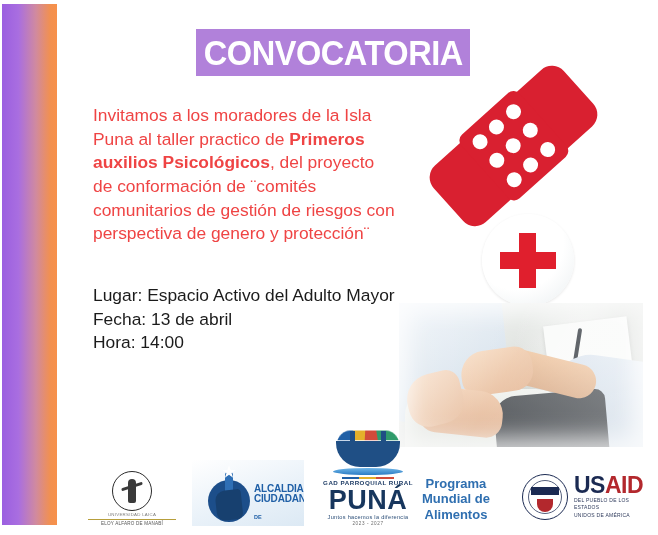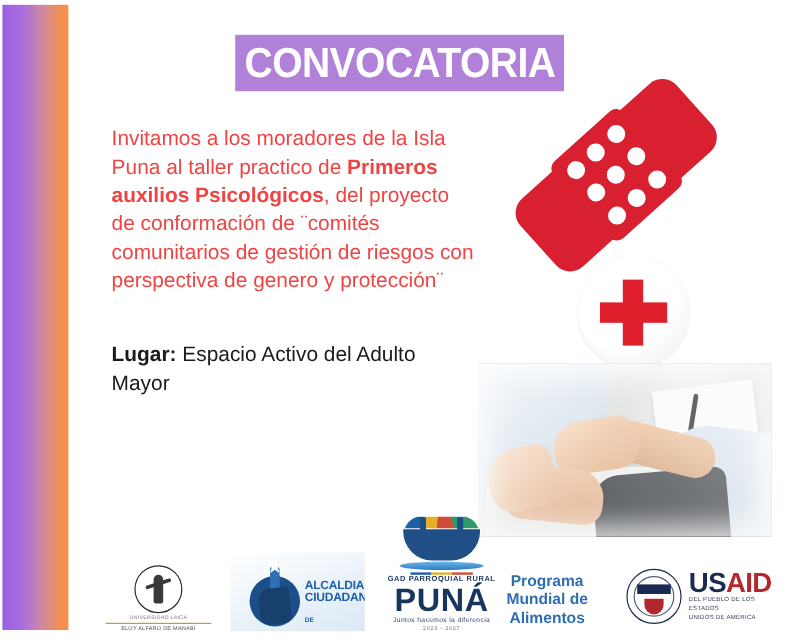--- a/index.html
+++ b/index.html
@@ -66,21 +66,21 @@
 
   .details {
     position: absolute;
     left: 93px;
     top: 284px;
     width: 303px;
     font-size: 17.4px;
     line-height: 1.36;
     color: #1b1b1b;
   }
-  .details .lbl { font-weight: bold; }
+  .details .lbl { font-weight: normal; }
 
   
   .bandage-wrap {
     position: absolute;
     left: 420px;
     top: 96px;
     width: 180px;
     height: 210px;
   }
   .bandage {
@@ -384,20 +384,22 @@
   <div class="title-banner">
     <span class="title-text">CONVOCATORIA</span>
   </div>
 
   <div class="body-copy">
     <span>Invitamos a los moradores de la  Isla Puna al taller  practico de </span><b>Primeros auxilios Psicológicos</b><span>, del proyecto de conformación de ¨comités comunitarios de gestión de riesgos con perspectiva de genero y protección¨</span>
   </div>
 
   <div class="details">
     <div><span class="lbl">Lugar:</span><span> Espacio Activo del Adulto Mayor</span></div>
+    <div><span class="lbl">Fecha:</span><span> 13 de abril</span></div>
+    <div><span class="lbl">Hora:</span><span> 14:00</span></div>
   </div>
 
   <div class="bandage-wrap">
     <div class="bandage">
       <div class="end left"></div>
       <div class="end right"></div>
       <div class="pad">
         <i></i>
           <i></i>
           <i></i>

